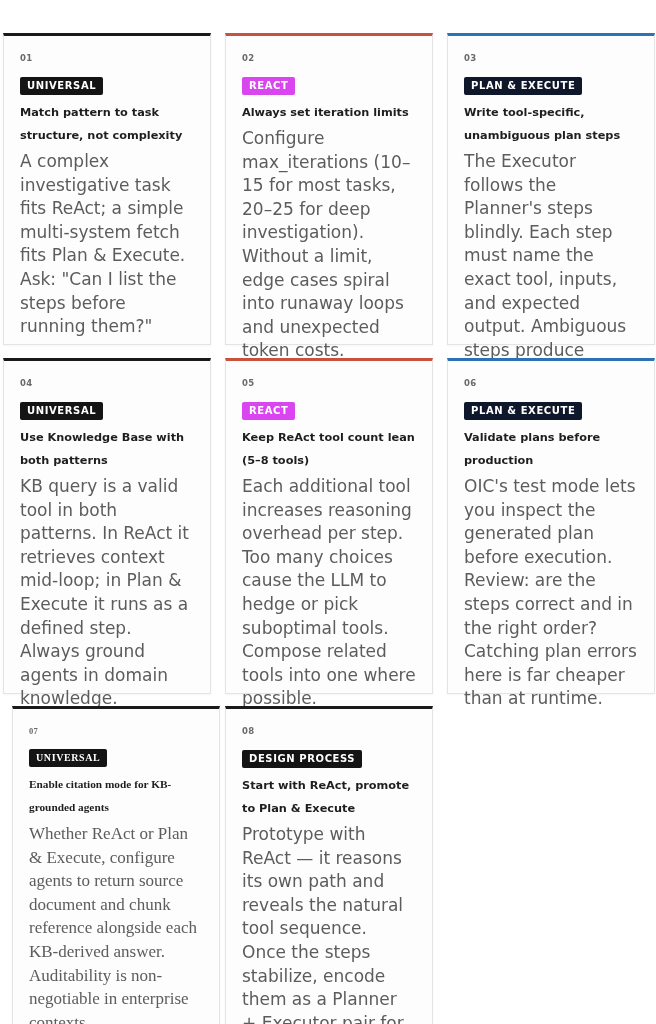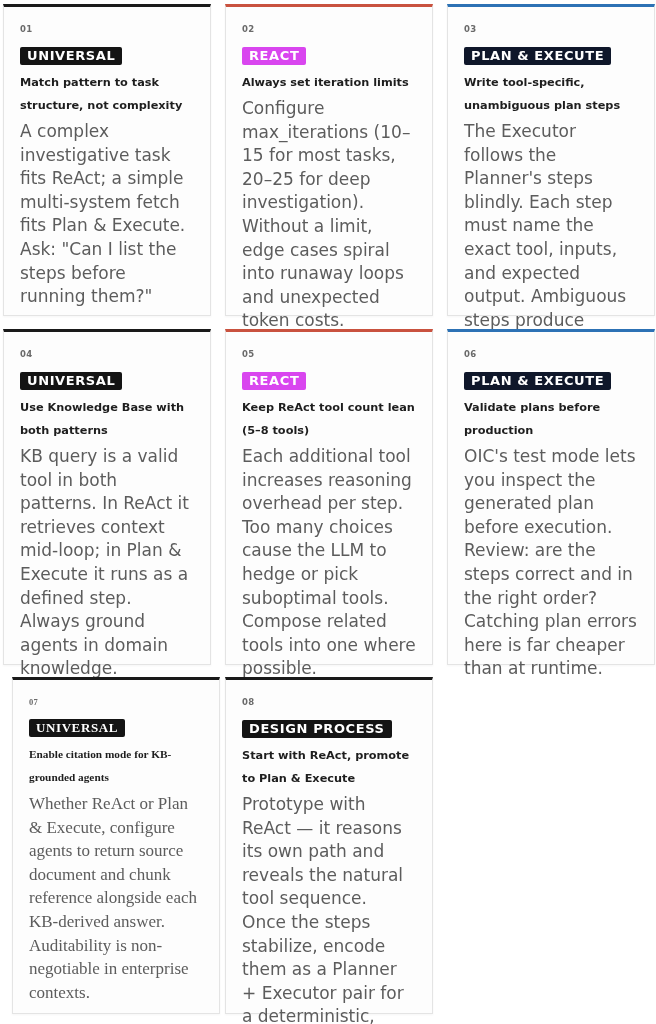--- a/index.html
+++ b/index.html
@@ -10,20 +10,21 @@
     body {
       width: 656px;
       height: 1024px;
       overflow: hidden;
       font-family: "DejaVu Sans", "Liberation Sans", sans-serif;
     }
     .grid {
       position: relative;
       width: 656px;
       height: 804px;
+      margin-top: 29px;
     }
     .card {
       position: absolute;
       box-sizing: border-box;
       width: 208px;
       background: #fdfdfd;
       border: 1px solid #e4e4e4;
       border-top: 3px solid #1a1a1a;
       box-shadow: 0 1px 2px rgba(0,0,0,0.04);
       padding: 16px 16px 14px 16px;
@@ -37,21 +38,21 @@
       font-size: 8.5px;
       color: #6a6a6a;
       letter-spacing: 0.3px;
       font-weight: bold;
       margin-bottom: 10px;
       height: 12px;
       line-height: 12px;
     }
     .badge {
       display: inline-block;
-      font-size: 13px;
+      font-size: 10px;
       font-weight: bold;
       letter-spacing: 0.6px;
       color: #ffffff;
       padding: 3px 7px;
       line-height: 12px;
       border-radius: 2px;
       margin-bottom: 6px;
     }
     .badge.universal { background: #141414; }
     .badge.react { background: #d946ef; }

